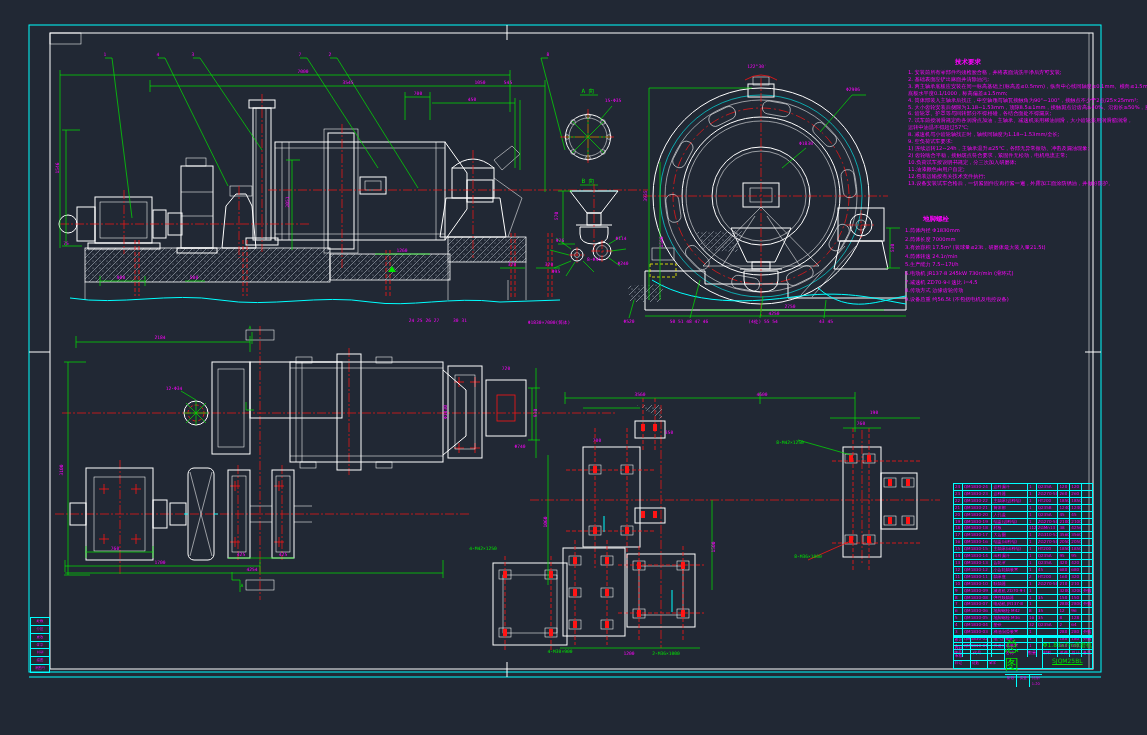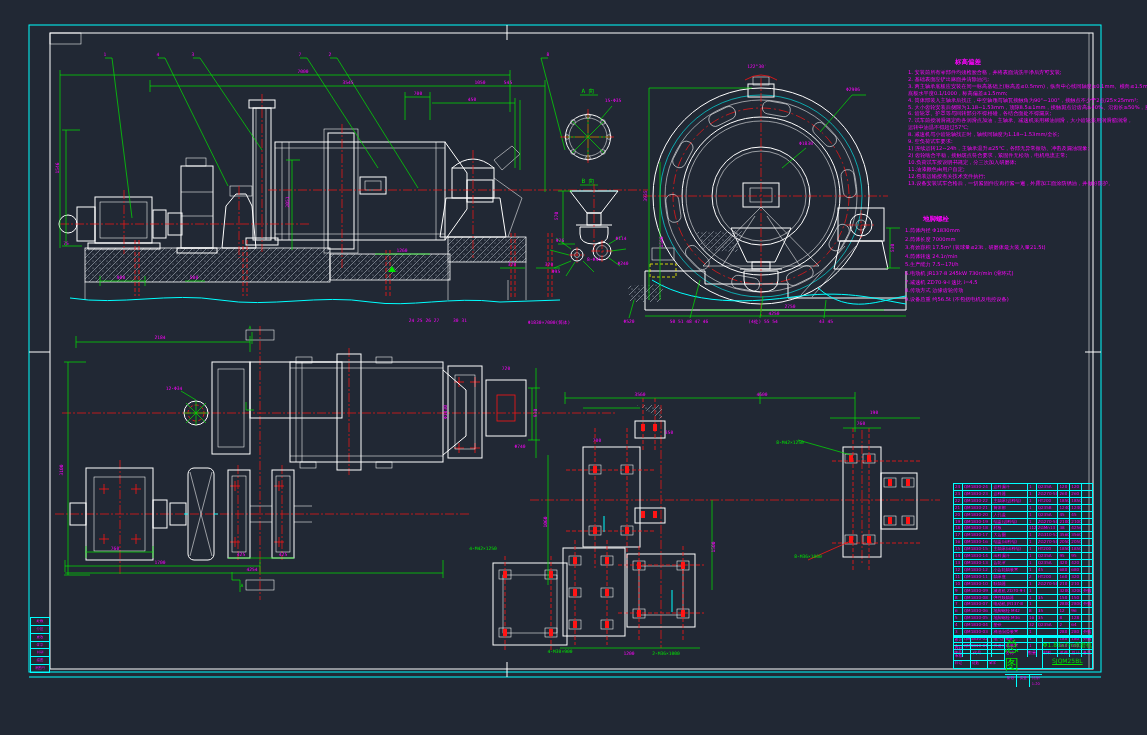--- a/index.html
+++ b/index.html
@@ -444,21 +444,21 @@
       <span class="dim" style="left: 597px; top: 441px;">700</span>
       <span class="dim" style="left: 669px; top: 433px;">350</span>
       <span class="dim" style="left: 790px; top: 443px; color: rgb(0, 230, 0);">8-M42×1250</span>
       <span class="dim" style="left: 808px; top: 557px; color: rgb(0, 230, 0);">8-M36×1000</span>
       <span class="dim" style="left: 560px; top: 652px; color: rgb(0, 230, 0);">4-M30×900</span>
       <span class="dim" style="left: 666px; top: 654px; color: rgb(0, 230, 0);">2-M36×1000</span>
       <span class="dim" style="left: 483px; top: 549px; color: rgb(0, 230, 0);">4-M42×1250</span>
     </div>
 
 <div class="noteblock" style="left:908px;top:58px;width:178px;">
-  <div class="note-title" style="text-align:center;width:120px;">标高偏差</div>
+  <div class="note-title" style="text-align:center;width:120px;">技术要求</div>
   <div>
         <div class="note-line">1. 安装前所有零部件均须检验合格，并将表面清洗干净后方可安装;</div>
         <div class="note-line">2. 基础表面应铲出麻面并清除油污;</div>
         <div class="note-line">3. 两主轴承底板应安装在同一标高基础上(标高差≤0.5mm)，纵向中心线同轴度≤0.1mm、横向≤1.5mm，</div>
         <div class="note-line">   底板水平度0.1/1000，标高偏差±1.5mm;</div>
         <div class="note-line">4. 筒体部装入主轴承后找正，中空轴颈与轴瓦接触角为90°~100°，接触点不少于2点/25×25mm²;</div>
         <div class="note-line">5. 大小齿轮安装后侧隙为1.18~1.53mm，顶隙8.5±1mm，接触斑点沿齿高≥40%、沿齿长≥50%，且分布均匀;</div>
         <div class="note-line">6. 齿轮罩、护罩等与回转部分不得相碰，各结合面处不得漏灰;</div>
         <div class="note-line">7. 试车前按润滑规定向各润滑点加油，主轴承、减速机采用稀油润滑，大小齿轮采用润滑脂润滑，</div>
         <div class="note-line">   运转中油温不得超过57℃;</div>

